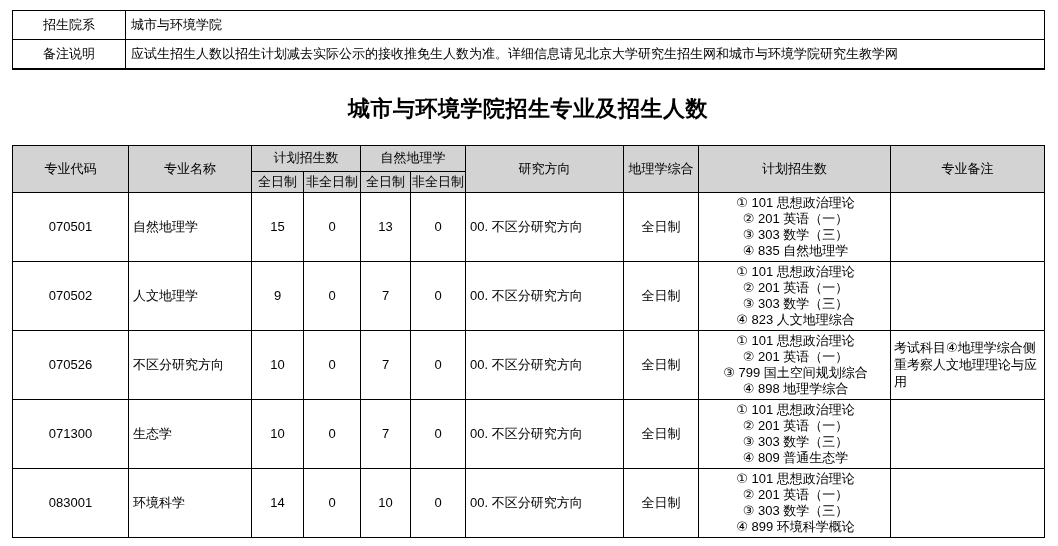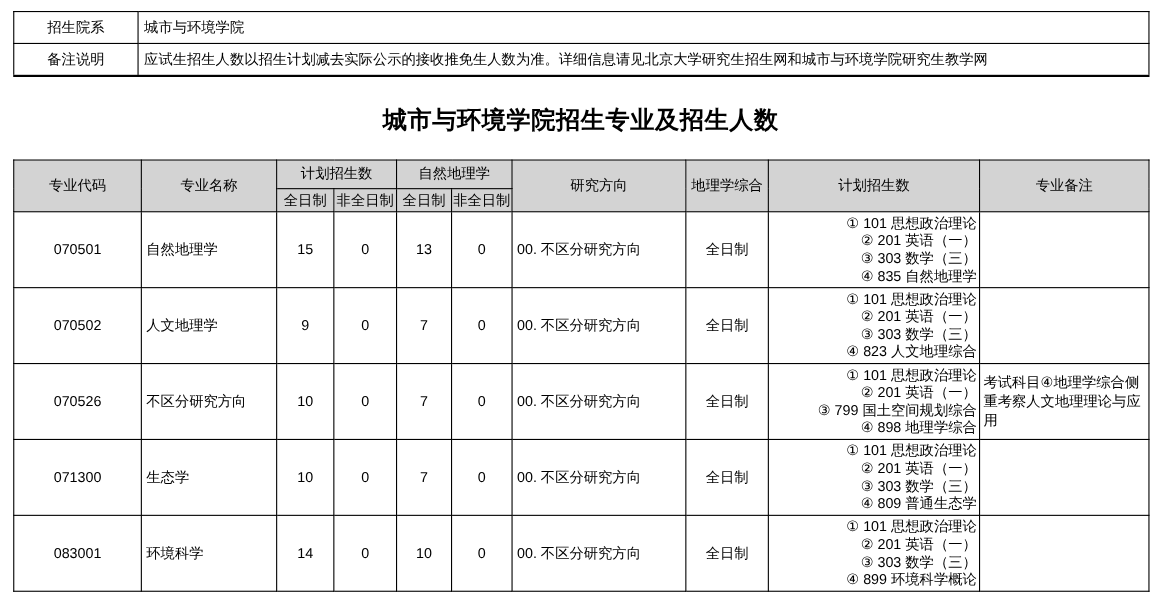--- a/index.html
+++ b/index.html
@@ -51,21 +51,21 @@
   .main-table tbody tr { height: 68px; }
   .main-table tbody td {
     font-size: 13px;
     vertical-align: middle;
   }
   .c-center { text-align: center; }
   .c-left   { text-align: left; padding: 0 20px 0 4px; }
   .exam-cell {
     font-size: 12.5px;
     line-height: 16px;
-    text-align: right;
+    text-align: center;
     padding: 2px 2px 2px 4px;
     vertical-align: middle;
   }
   .notes-cell {
     font-size: 12.5px;
     line-height: 17px;
     text-align: left;
     padding: 2px 3px;
     vertical-align: middle;
   }

